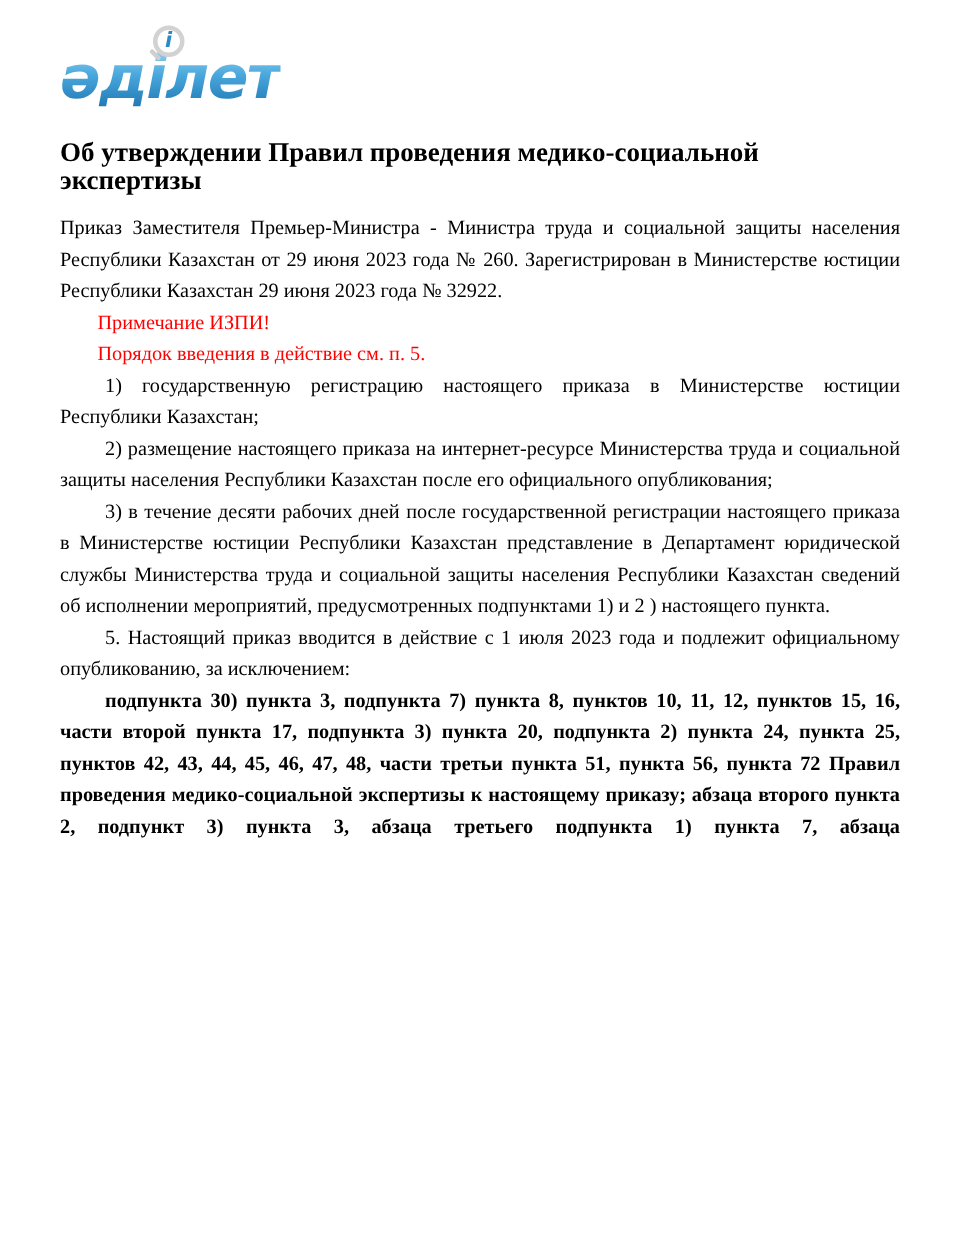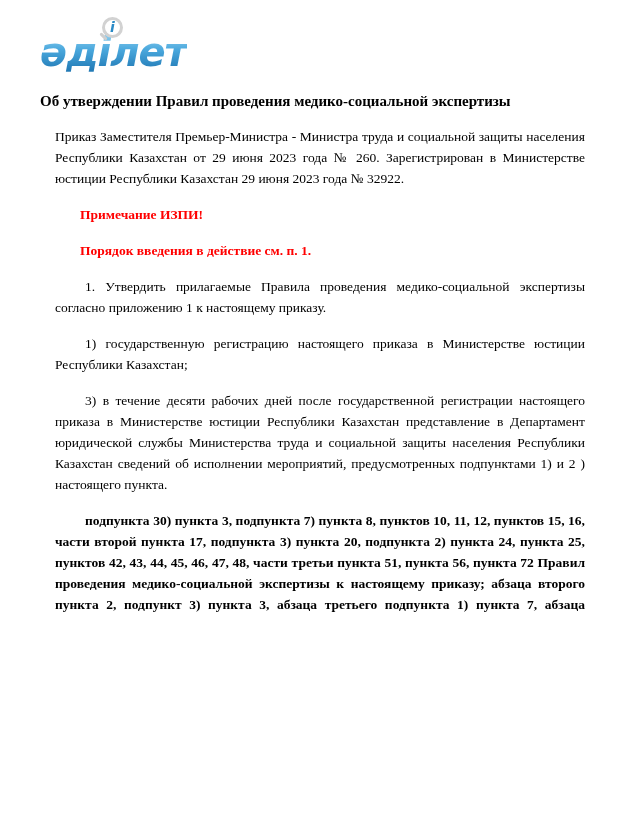--- a/index.html
+++ b/index.html
@@ -69,53 +69,54 @@
     top: -1px;
     font-family: "DejaVu Sans", sans-serif;
     font-style: italic;
     font-weight: bold;
     font-size: 14px;
     color: #2a8ac6;
   }
 
   
   .doc-title {
-    font-size: 15px;
+    font-size: 18px;
     font-weight: bold;
     margin: 12px 0 11px 0;
     line-height: 19px;
   }
   .doc-body p {
-    margin: 15px;
+    margin: 0;
     font-size: 13.5px;
     line-height: 21px;
     text-align: justify;
   }
   p.intro  { text-indent: 0; }
-  p.note   { color: #ff0000; text-indent: 25px; font-weight: bold; }
+  p.note   { color: #ff0000; text-indent: 25px; }
   p.indent { text-indent: 30px; }
   p.cut    { text-align-last: justify; font-weight: bold; }
 </style>
 </head>
 <body>
 
 <div class="page">
 
   <div class="logo">
     <span class="logo-text"><span>әд</span><span>і</span><span>лет</span></span>
     <span class="lens">
         <span class="lens-i">i</span>
       </span>
   </div>
 
   <h1 class="doc-title">Об утверждении Правил проведения медико-социальной экспертизы</h1>
 
   <div class="doc-body">
     <p class="intro">Приказ Заместителя Премьер-Министра - Министра труда и социальной защиты населения Республики Казахстан от 29 июня 2023 года № 260. Зарегистрирован в Министерстве юстиции Республики Казахстан 29 июня 2023 года № 32922.</p>
     <p class="note">Примечание ИЗПИ!</p>
-    <p class="note">Порядок введения в действие см. п. 1.</p>
-    <p class="indent">1. Утвердить прилагаемые Правила проведения медико-социальной экспертизы согласно приложению 1 к настоящему приказу.</p>
+    <p class="note">Порядок введения в действие см. п. 5.</p>
     <p class="indent">1) государственную регистрацию настоящего приказа в Министерстве юстиции Республики Казахстан;</p>
+    <p class="indent">2) размещение настоящего приказа на интернет-ресурсе Министерства труда и социальной защиты населения Республики Казахстан после его официального опубликования;</p>
     <p class="indent">3) в течение десяти рабочих дней после государственной регистрации настоящего приказа в Министерстве юстиции Республики Казахстан представление в Департамент юридической службы Министерства труда и социальной защиты населения Республики Казахстан сведений об исполнении мероприятий, предусмотренных подпунктами 1) и 2 ) настоящего пункта.</p>
+    <p class="indent">5. Настоящий приказ вводится в действие с 1 июля 2023 года и подлежит официальному опубликованию, за исключением:</p>
     <p class="indent cut">подпункта 30) пункта 3, подпункта 7) пункта 8, пунктов 10, 11, 12, пунктов 15, 16, части второй пункта 17, подпункта 3) пункта 20, подпункта 2) пункта 24, пункта 25, пунктов 42, 43, 44, 45, 46, 47, 48, части третьи пункта 51, пункта 56, пункта 72 Правил проведения медико-социальной экспертизы к настоящему приказу; абзаца второго пункта 2, подпункт 3) пункта 3, абзаца третьего подпункта 1) пункта 7, абзаца</p>
   </div>
 
 </div>
 
 </body></html>

